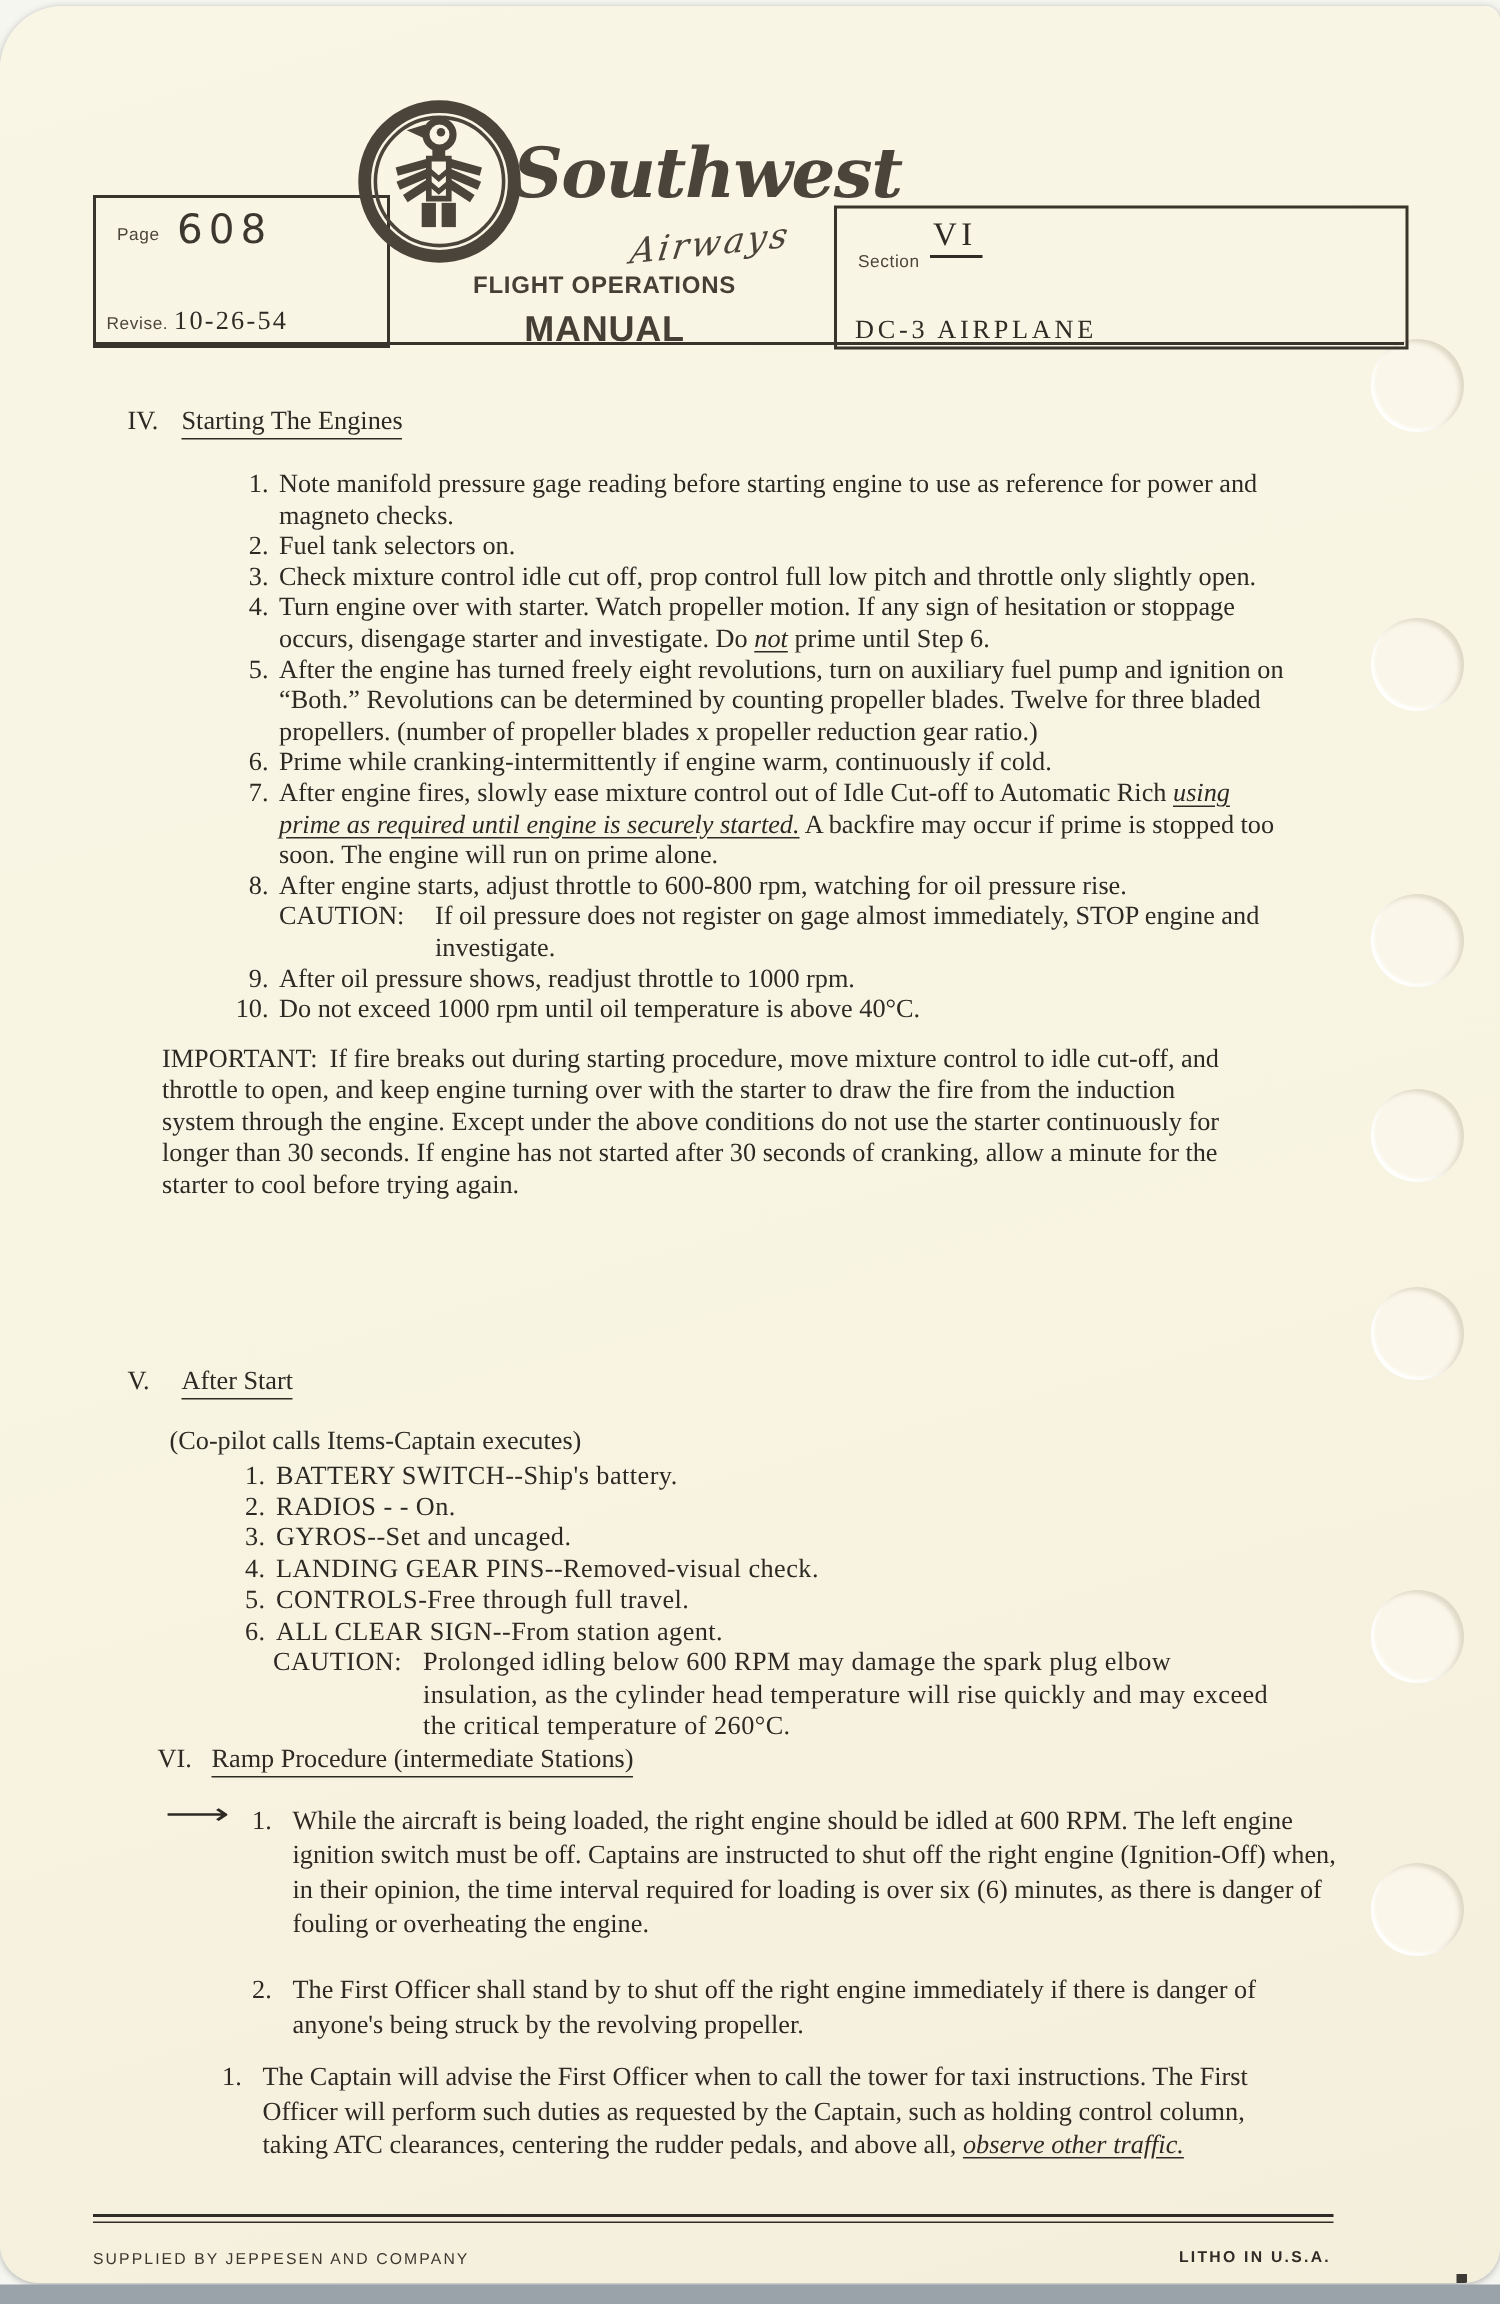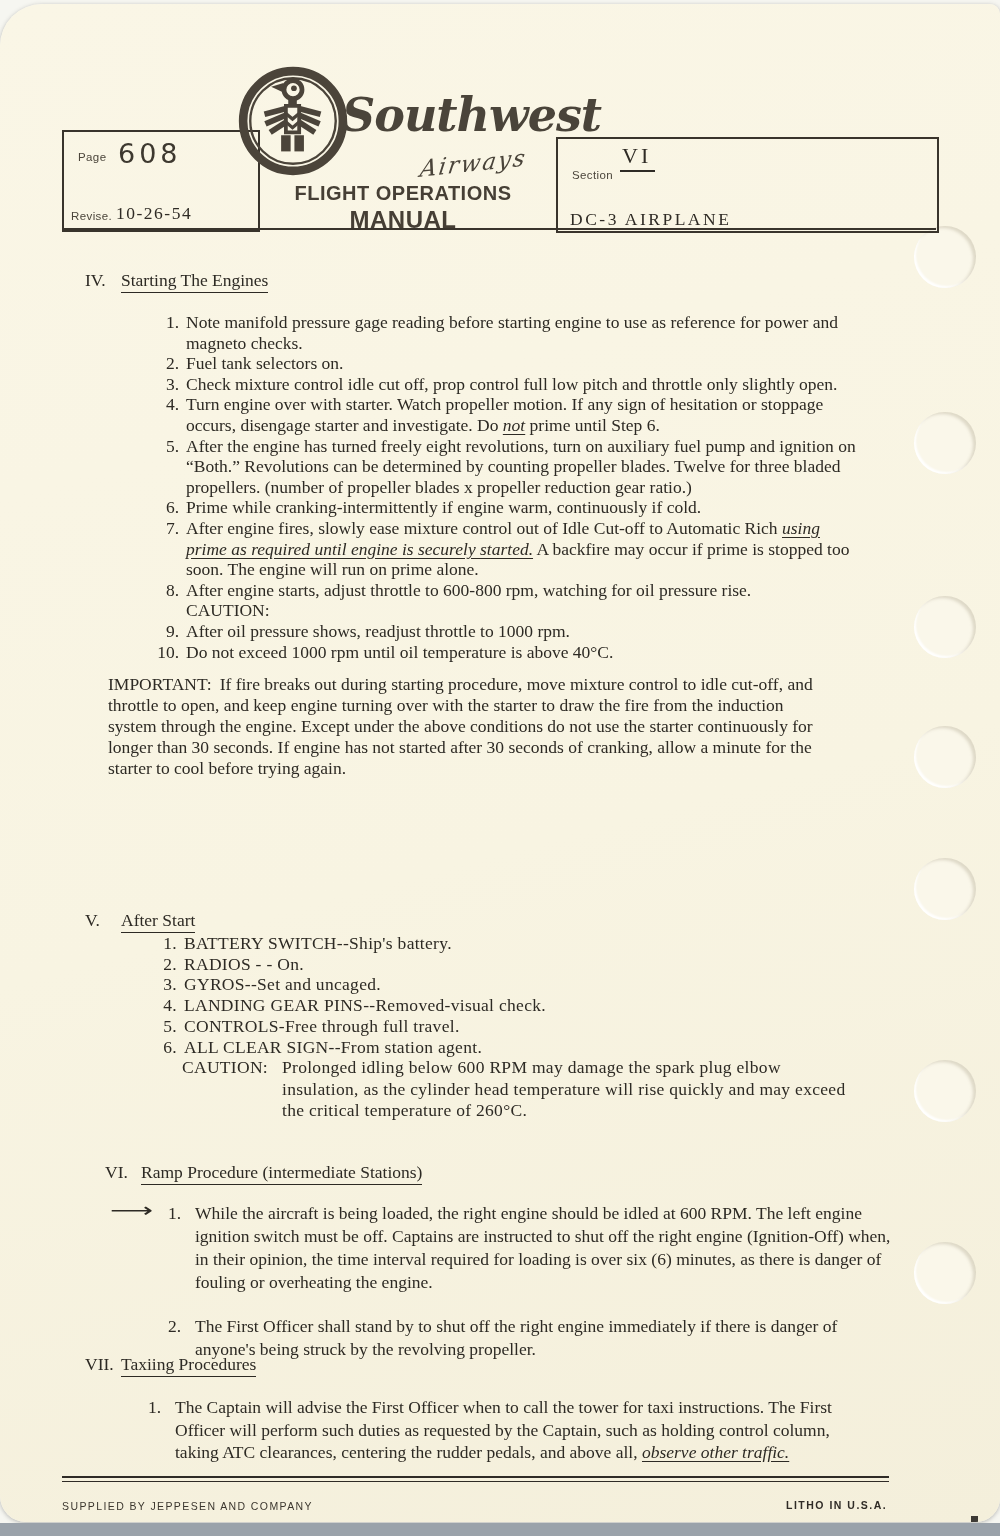--- a/index.html
+++ b/index.html
@@ -32,21 +32,21 @@
   .pagenum{position:absolute;left:118px;top:134px;font-family:"DejaVu Sans",sans-serif;font-size:27px;letter-spacing:4px;color:#3d382f;}
   .pos-revlbl{left:71px;top:206px;}
   .revdate{position:absolute;left:116px;top:199px;font-size:17.5px;letter-spacing:1.5px;color:#2f2b25;}
   .pos-seclbl{left:572px;top:165px;text-align:center;}
   .secnum{position:absolute;left:620px;top:139px;font-size:22px;letter-spacing:3px;color:#2f2b25;border-bottom:2px solid #2f2b25;padding:0 4px 1px 2px;}
   .airplane{position:absolute;left:570px;top:205px;font-size:17.5px;letter-spacing:2.5px;color:#2f2b25;}
   .logo{position:absolute;left:236px;top:60px;}
   .brand{position:absolute;left:342px;top:84px;font-family:"DejaVu Serif",serif;font-style:italic;font-weight:bold;font-size:46px;letter-spacing:-1px;color:#4a443a;}
   .brand-sub{position:absolute;left:420px;top:146px;font-family:"DejaVu Serif",serif;font-style:italic;font-size:23px;letter-spacing:2px;color:#4a443a;transform:rotate(-6deg) skewX(-14deg);}
   .manual{position:absolute;left:256px;width:294px;text-align:center;font-family:"Liberation Sans",sans-serif;font-weight:bold;color:#463f35;letter-spacing:.5px;}
-  .manual.l1{top:178px;font-size:20px;}
+  .manual.l1{top:178px;font-size:16px;}
   .manual.l2{top:202px;font-size:24px;}
   
   .sec{position:absolute;left:0;right:0;color:#2d2a24;font-size:17.5px;line-height:21px;}
   .sec-iv{top:266px;} .sec-v{top:906px;} .sec-vi{top:1158px;padding-left:20px;} .sec-vii{top:1350px;}
   .sechead{display:flex;margin-left:85px;}
   .sechead .rn{flex:0 0 36px;}
   .sechead .st{border-bottom:1.6px solid #2d2a24;padding-bottom:1px;}
   .list-iv{margin:19px 0 0 150px;width:712px;line-height:20.6px;}
   .item{display:flex;}
   .num{flex:0 0 29px;text-align:right;}
@@ -164,40 +164,42 @@
       <div class="item">
         <span class="num">7.</span>
         <div class="txt"><span>After engine fires, slowly ease mixture control out of Idle Cut-off to Automatic Rich </span><span class="ul">using prime as required until engine is securely started.</span><span>  A backfire may occur if prime is stopped too soon.  The engine will run on prime alone.</span></div>
       </div>
       <div class="item">
         <span class="num">8.</span>
         <div class="txt">
           <span>After engine starts, adjust throttle to 600-800 rpm, watching for oil pressure rise.</span>
           <span class="caution">
             <span class="clabel">CAUTION:</span>
+            <span class="ctext">If oil pressure does not register on gage almost immediately, STOP engine and investigate.</span>
           </span>
         </div>
       </div>
       <div class="item">
         <span class="num">9.</span>
         <div class="txt">After oil pressure shows, readjust throttle to 1000 rpm.</div>
       </div>
       <div class="item">
         <span class="num">10.</span>
         <div class="txt">Do not exceed 1000 rpm until oil temperature is above 40°C.</div>
       </div>
     </div>
     <p class="important"><span class="implabel">IMPORTANT:</span><span>If fire breaks out during starting procedure, move mixture control to idle cut-off, and throttle to open, and keep engine turning over with the starter to draw the fire from the induction system through the engine.  Except under the above conditions do not use the starter continuously for longer than 30 seconds.  If engine has not started after 30 seconds of cranking, allow a minute for the starter to cool before trying again.</span></p>
   </div>
 
   <div class="sec sec-v">
     <div class="sechead">
       <span class="rn">V.</span>
       <span class="st">After Start</span>
     </div>
+    <div class="copilot">(Co-pilot calls Items-Captain executes)</div>
     <div class="list-v">
       <div class="item">
         <span class="num-v">1.</span>
         <div class="txt">BATTERY SWITCH--Ship's battery.</div>
       </div>
       <div class="item">
         <span class="num-v">2.</span>
         <div class="txt">RADIOS - - On.</div>
       </div>
       <div class="item">
@@ -235,24 +237,20 @@
         <div class="txt-vi">While the aircraft is being loaded, the right engine should be idled at 600 RPM.  The left engine ignition switch must be off.  Captains are instructed to shut off the right engine (Ignition-Off) when, in their opinion, the time interval required for loading is over six (6) minutes, as there is danger of fouling or overheating the engine.</div>
       </div>
       <div class="item-vi">
         <span class="num-vi">2.</span>
         <div class="txt-vi">The First Officer shall stand by to shut off the right engine immediately if there is danger of anyone's being struck by the revolving propeller.</div>
       </div>
     </div>
   </div>
 
   <div class="sec sec-vii">
-    <div class="sechead">
-      <span class="rn">VII.</span>
-      <span class="st">Taxiing Procedures</span>
-    </div>
     <div class="list-vii">
       <div class="item">
         <span class="num-vi">1.</span>
         <div class="txt-vi"><span>The Captain will advise the First Officer when to call the tower for taxi instructions.  The First Officer will perform such duties as requested by the Captain, such as holding control column, taking ATC clearances, centering the rudder pedals, and above all, </span><span class="ul">observe other traffic.</span><span></span></div>
       </div>
     </div>
   </div>
 
   <div class="footrule"></div>
   <div class="supplied">SUPPLIED BY JEPPESEN AND COMPANY</div>

